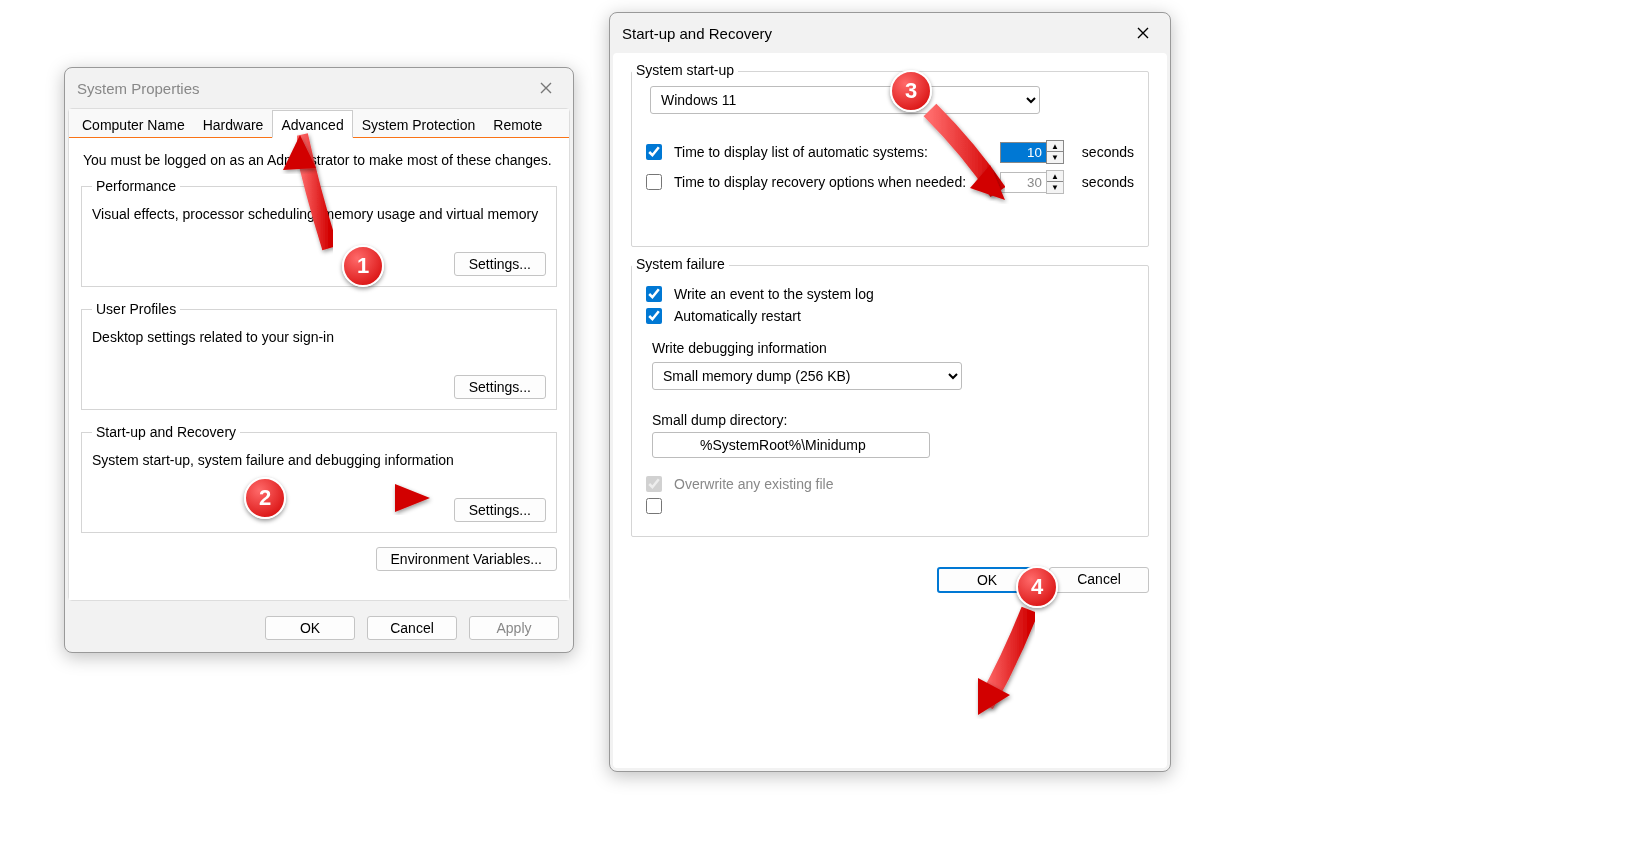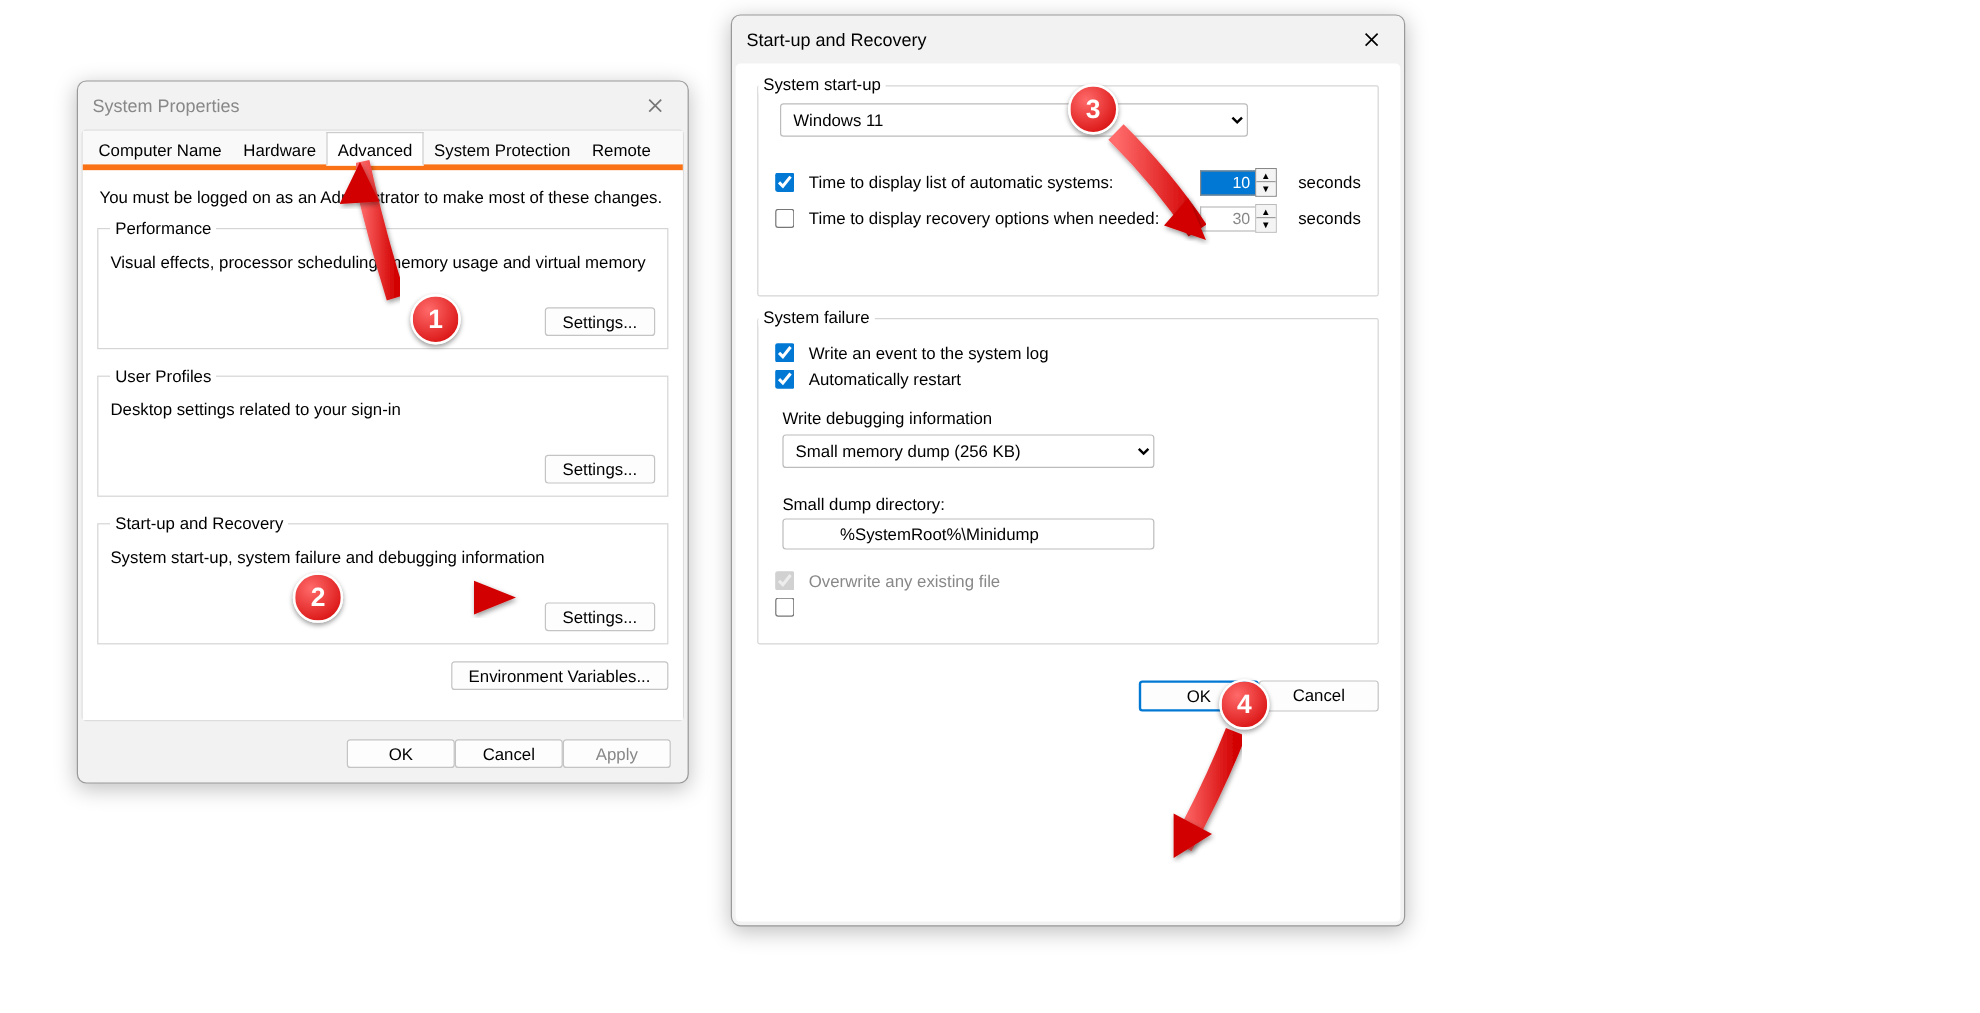--- a/index.html
+++ b/index.html
@@ -12,39 +12,39 @@
   }
   .titlebar { display:flex; align-items:center; justify-content:space-between; padding:6px 8px 6px 12px; }
   .titlebar .title { font-size:15px; color:#000; }
   .titlebar.inactive .title { color:#888; }
   .close { width:38px; height:28px; display:flex; align-items:center; justify-content:center; border-radius:4px; }
   .close svg { width:12px; height:12px; }
 
   .content { background:#f9f9f9; margin:0 3px 3px 3px; border:1px solid #ddd; border-radius:4px; padding:0; flex:1; display:flex; flex-direction:column; }
 
   
-  .tabs { display:flex; border-bottom:5px solid #f97316; background:#f9f9f9; padding:0 4px; }
+  .tabs { display:flex; border-bottom:1px solid #f97316; background:#f9f9f9; padding:0 4px; }
   .tab { padding:6px 8px 4px 8px; font-size:14px; color:#000; border:1px solid transparent; border-bottom:none; position:relative; top:1px; cursor:default; }
   .tab.active { background:#fff; border-color:#ccc; border-bottom:1px solid #fff; }
 
   .tabpane { background:#fff; padding:10px 12px 12px 12px; font-size:14px; flex:1; }
 
   .note { font-size:14px; color:#000; margin:4px 0 10px 2px; }
 
   fieldset { border:1px solid #d5d5d5; margin:8px 0 14px 0; padding:10px 10px 10px 10px; position:relative; }
   fieldset legend { font-size:14px; padding:0 4px; }
   .desc { font-size:14px; color:#000; margin:2px 0 30px 0; }
 
   .btn { background:#fdfdfd; border:1px solid #c4c4c4; border-radius:3px; padding:3px 14px; font-size:14px; cursor:default; min-width:78px; display:inline-flex; justify-content:center; }
   .btn.primary { border:2px solid #0078d4; }
   .btn.disabled { color:#888; }
 
   .right { text-align:right; }
 
-  .buttonrow { display:flex; justify-content:flex-end; padding:12px 14px; }
+  .buttonrow { display:flex; justify-content:flex-end; gap:12px; padding:12px 14px; }
 
   
   .pane { background:#fff; margin:0 3px 3px 3px; padding:10px 18px 16px 18px; font-size:14px; flex:1; border-radius:4px; }
   .row { display:flex; align-items:center; gap:8px; margin:6px 0; }
   select, input[type=text] { font-size:14px; padding:4px 6px; border:1px solid #bcbcbc; border-radius:3px; background:#fff; }
   select { width:100%; }
 
   .spin { display:flex; align-items:center; }
   .spin input { width:46px; text-align:right; padding:2px 4px; border:1px solid #888; border-right:none; border-radius:0; }
   .spin input.hl { background:#0078d4; color:#fff; }
@@ -179,21 +179,21 @@
           <input type="checkbox" checked="" style="">
         <span>Automatically restart</span>
         </div>
 
       <div style="margin:16px 0 6px 6px;">Write debugging information</div>
       <select style="width:310px; margin-left:6px;">
         <option>Small memory dump (256 KB)</option>
       </select>
 
       <div style="margin:22px 0 4px 6px;">Small dump directory:</div>
-      <input type="text" style="width: 310px; margin-left: 6px; padding-left: 47px;" value="%SystemRoot%\Minidump">
+      <input type="text" style="width: 278px; margin-left: 6px; padding-left: 47px;" value="%SystemRoot%\Minidump">
 
       <div class="row checkbox-disabled" style="margin-top:18px;">
           <input type="checkbox" checked="" disabled="" style="">
         <span>Overwrite any existing file</span>
         </div>
 
       <div class="row">
           <input type="checkbox" style="">
         </div>
     </div>

